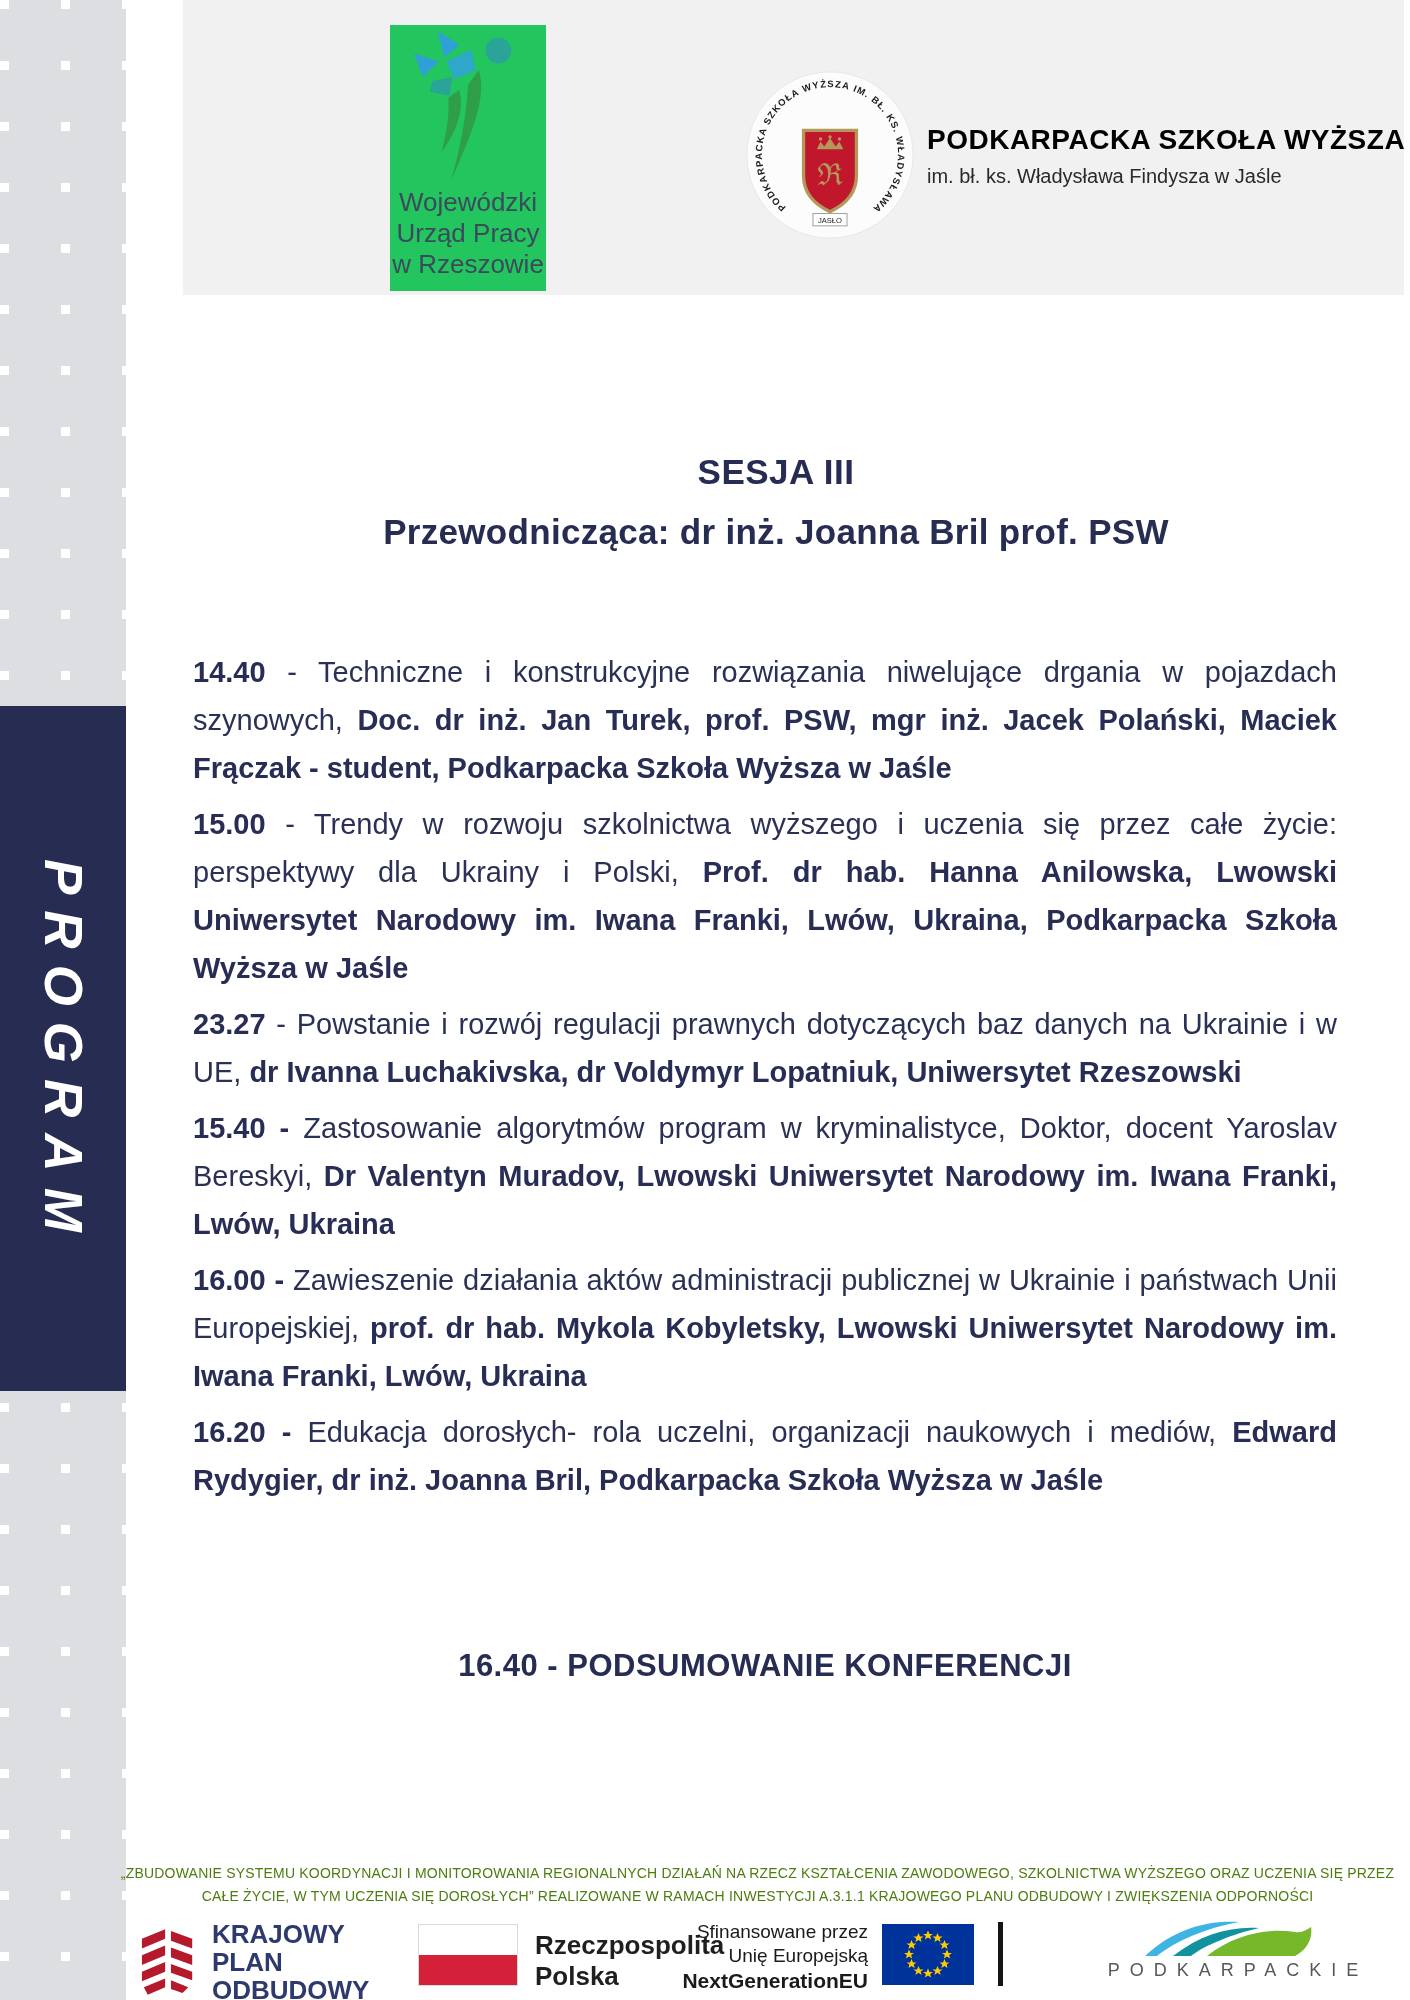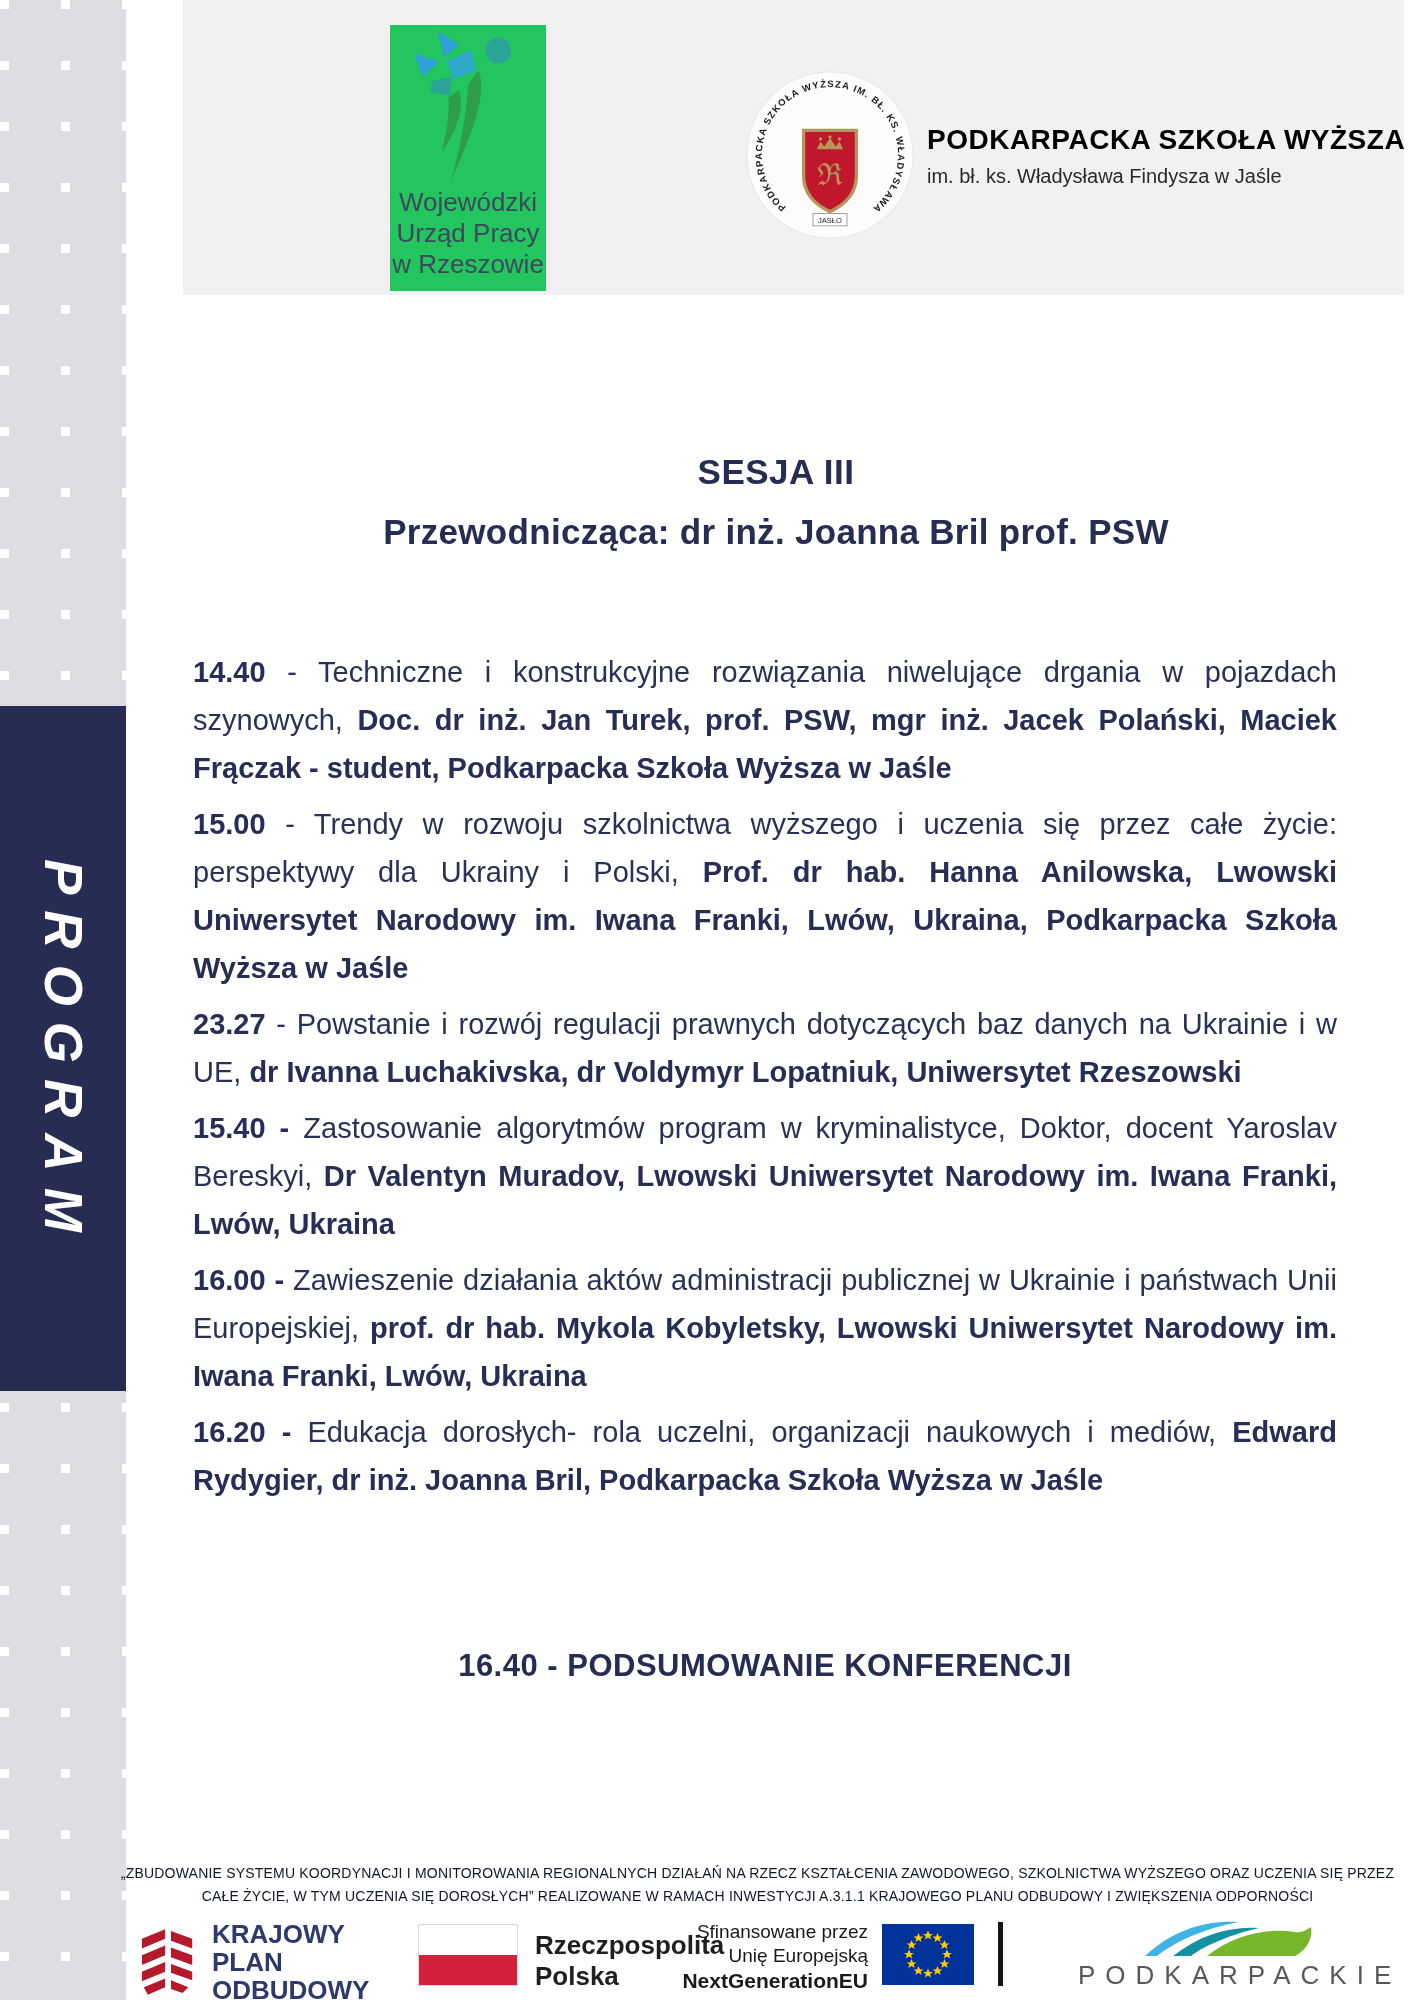--- a/index.html
+++ b/index.html
@@ -50,38 +50,38 @@
   }
   .schedule p { margin:8px; }
   .schedule b { font-weight:700; color:#272d55; }
   .closing {
     position:absolute; left:185px; width:1160px; top:1648px; text-align:center;
     font-size:31px; font-weight:700; color:#262c52; letter-spacing:0.5px;
   }
   
   .disclaimer {
     position:absolute; left:115px; right:10px; top:1862px; text-align:center;
-    font-size:14px; line-height:23px; color:#0f172a; font-weight:500; letter-spacing:0.2px;
+    font-size:14px; line-height:23px; color:#4d7c0f; font-weight:500; letter-spacing:0.2px;
   }
   .logos { position:absolute; left:0; top:1918px; width:1410px; height:82px;text-decoration:underline; }
   .kpo { position:absolute; left:140px; top:2px; display:flex; align-items:center; }
   .kpo-text { font-size:26px; line-height:28px; color:#2e3a6e; font-weight:600; margin-left:14px; }
   .pl-flag {
     position:absolute; left:418px; top:6px; width:100px; height:62px;
     border:1px solid #d9d9d9; background:linear-gradient(#ffffff 50%, #d4213a 50%);
   }
   .pl-text { position:absolute; left:535px; top:12px; font-size:26px; line-height:31px; color:#1f1f1f; font-weight:700; }
   .eu-text { position:absolute; left:630px; top:2px; width:238px; text-align:right; color:#1a1a1a; }
   .eu-text .l1, .eu-text .l2 { font-size:19px; line-height:24px; font-weight:500; }
   .eu-text .l3 { font-size:21px; line-height:26px; font-weight:700; }
   .eu-flag { position:absolute; left:882px; top:6px; }
   .divider { position:absolute; left:998px; top:4px; width:5px; height:64px; background:#141414; }
   .region { position:absolute; left:1078px; top:0; width:320px; text-align:center; }
   .region svg { display:block; margin:0 auto; }
-  .region-name { font-size:26px; letter-spacing:10px; color:#55585c; margin-top:2px; }
+  .region-name { font-size:18px; letter-spacing:10px; color:#55585c; margin-top:2px; }
 </style>
 </head>
 <body>
 
 <div class="page">
 
   <div class="dot-strip"></div>
 
   <div class="header-band">
     <div class="wup-card">

